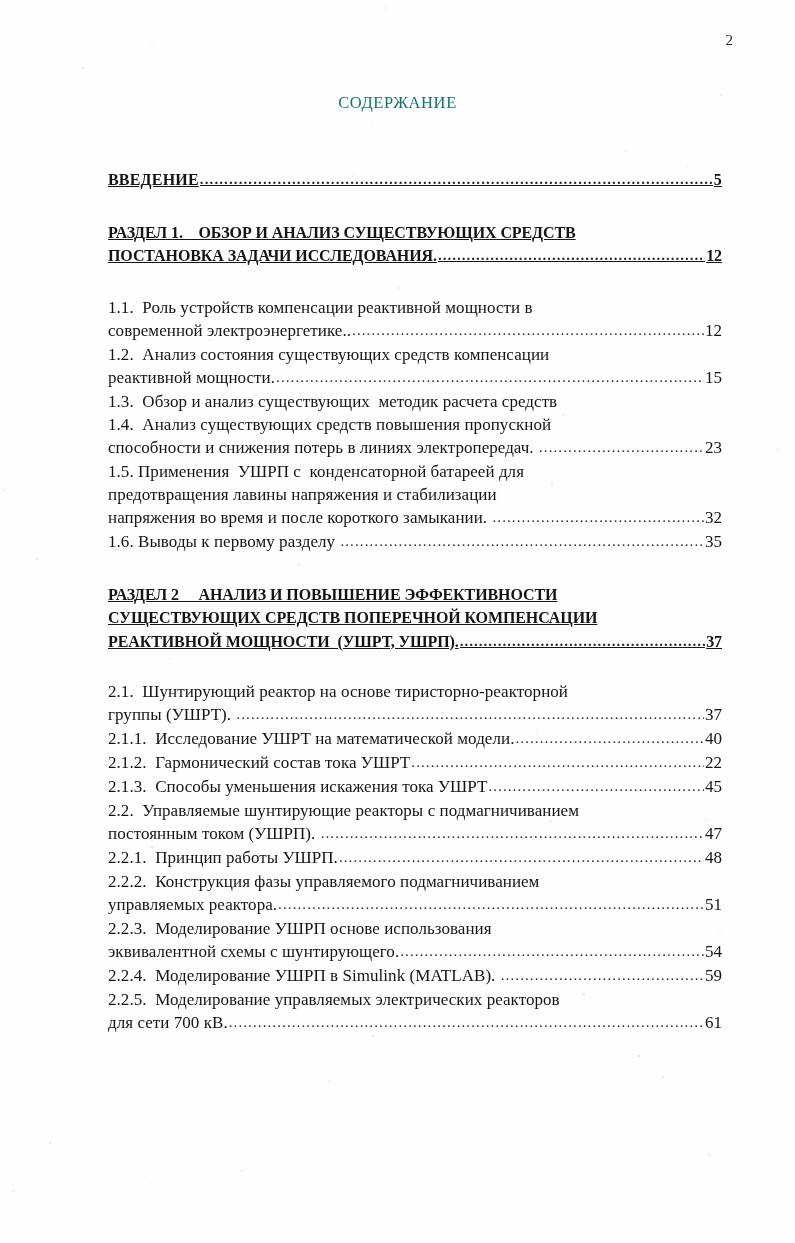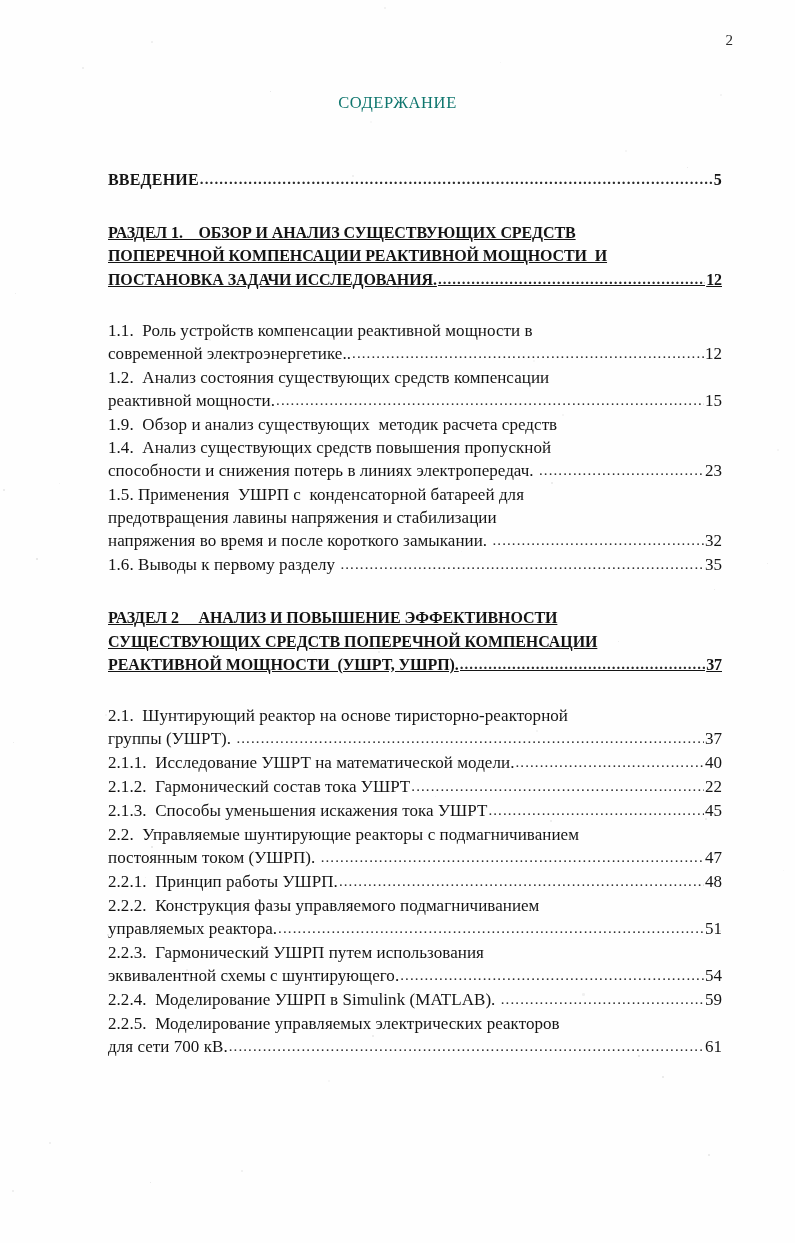--- a/index.html
+++ b/index.html
@@ -112,20 +112,21 @@
     line-height: 23px;
     letter-spacing: 0.05px;
   }
 
   
   .intro {
     font-weight: bold;
     font-size: 16px;
     line-height: 23.5px;
     letter-spacing: 0.2px;
+    text-decoration: underline;
   }
 
   .gap-intro   { height: 28px; }
   .gap-sec     { height: 27px; }
   .gap-sec2    { height: 29px; }
   .gap-after2  { height: 26px; }
 </style>
 </head>
 <body>
 
@@ -137,36 +138,35 @@
 
   <div id="toc-list">
 
     <div class="entry intro">
         <div class="line"><span class="txt">ВВЕДЕНИЕ</span><span class="leader"></span><span class="pageno">5</span></div>
       </div>
     <div class="gap-intro"></div>
 
     <div class="entry sec">
         <div class="line"><span class="txt">РАЗДЕЛ 1.    ОБЗОР И АНАЛИЗ СУЩЕСТВУЮЩИХ СРЕДСТВ</span></div>
-        <div class="line"><span class="txt">ПОПЕРЕЧНОЙ КОМПЕНСАЦИИ РЕАКТИВНОЙ МОЩНОСТИ  И</span></div>
         <div class="line"><span class="txt">ПОСТАНОВКА ЗАДАЧИ ИССЛЕДОВАНИЯ.</span><span class="leader"></span><span class="pageno">12</span></div>
       </div>
     <div class="gap-sec"></div>
 
     <div id="items1">
         <div class="entry sub">
           <div class="line"><span class="txt">1.1.  Роль устройств компенсации реактивной мощности в</span></div>
           <div class="line"><span class="txt">современной электроэнергетике..</span><span class="leader"></span><span class="pageno">12</span></div>
         </div>
         <div class="entry sub">
           <div class="line"><span class="txt">1.2.  Анализ состояния существующих средств компенсации</span></div>
           <div class="line"><span class="txt">реактивной мощности.</span><span class="leader"></span><span class="pageno">15</span></div>
         </div>
         <div class="entry sub">
-          <div class="line"><span class="txt">1.9.  Обзор и анализ существующих  методик расчета средств</span></div>
+          <div class="line"><span class="txt">1.3.  Обзор и анализ существующих  методик расчета средств</span></div>
         </div>
         <div class="entry sub">
           <div class="line"><span class="txt">1.4.  Анализ существующих средств повышения пропускной</span></div>
           <div class="line"><span class="txt">способности и снижения потерь в линиях электропередач. </span><span class="leader"></span><span class="pageno">23</span></div>
         </div>
         <div class="entry sub">
           <div class="line"><span class="txt">1.5. Применения  УШРП с  конденсаторной батареей для</span></div>
           <div class="line"><span class="txt">предотвращения лавины напряжения и стабилизации</span></div>
           <div class="line"><span class="txt">напряжения во время и после короткого замыкании. </span><span class="leader"></span><span class="pageno">32</span></div>
         </div>
@@ -203,21 +203,21 @@
           <div class="line"><span class="txt">постоянным током (УШРП). </span><span class="leader"></span><span class="pageno">47</span></div>
         </div>
         <div class="entry sub">
           <div class="line"><span class="txt">2.2.1.  Принцип работы УШРП.</span><span class="leader"></span><span class="pageno">48</span></div>
         </div>
         <div class="entry sub">
           <div class="line"><span class="txt">2.2.2.  Конструкция фазы управляемого подмагничиванием</span></div>
           <div class="line"><span class="txt">управляемых реактора.</span><span class="leader"></span><span class="pageno">51</span></div>
         </div>
         <div class="entry sub">
-          <div class="line"><span class="txt">2.2.3.  Гармонический УШРП путем использования</span></div>
+          <div class="line"><span class="txt">2.2.3.  Моделирование УШРП основе использования</span></div>
           <div class="line"><span class="txt">эквивалентной схемы с шунтирующего.</span><span class="leader"></span><span class="pageno">54</span></div>
         </div>
         <div class="entry sub">
           <div class="line"><span class="txt">2.2.4.  Моделирование УШРП в Simulink (MATLAB). </span><span class="leader"></span><span class="pageno">59</span></div>
         </div>
         <div class="entry sub">
           <div class="line"><span class="txt">2.2.5.  Моделирование управляемых электрических реакторов</span></div>
           <div class="line"><span class="txt">для сети 700 кВ.</span><span class="leader"></span><span class="pageno">61</span></div>
         </div>
       </div>

